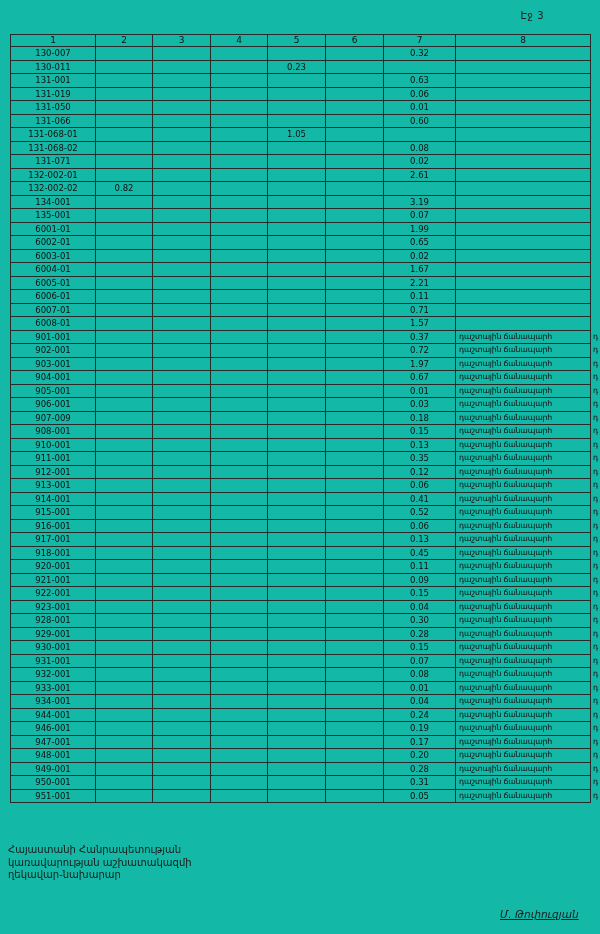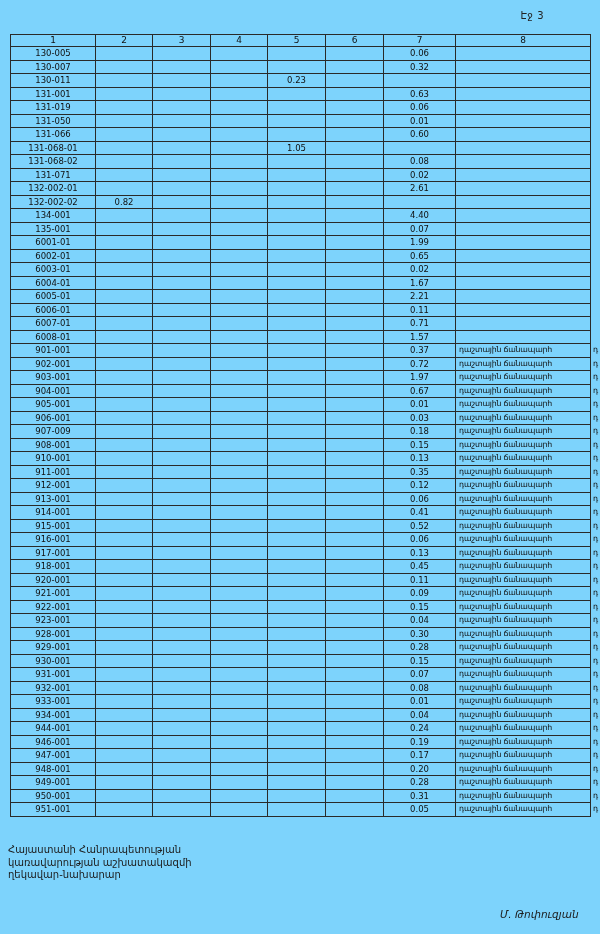--- a/index.html
+++ b/index.html
@@ -3,21 +3,21 @@
 <meta charset="utf-8">
 <style>
   html,body{margin:0;padding:0;}
   body{
     width:600px;height:934px;position:relative;
     background:#f7f7f4;
     font-family:"DejaVu Sans",sans-serif;
     color:#141414;
     overflow:hidden;
   }
-  .sheet{position:absolute;inset:0;background:#7dd3fc;}
+  .sheet{position:absolute;inset:0;background:#14b8a6;}
   .page-num{
     position:absolute;top:10px;right:56px;
     font-size:10px;letter-spacing:.5px;color:#222;
   }
   table{
     position:absolute;top:34px;left:10px;
     width:590px;border-collapse:collapse;table-layout:fixed;
   }
   th,td{
     border:1px solid #2a2a28;
@@ -33,21 +33,21 @@
     border:none;background:transparent;text-align:left;
     padding-left:2px;font-size:7.8px;overflow:hidden;
   }
   tr.total-row td{font-size:8.8px;}
   .footer{
     position:absolute;left:8px;top:844px;
     font-size:10px;line-height:12.5px;color:#1b1b1b;
   }
   .signature{
     position:absolute;left:500px;top:908px;
-    font-size:10.5px;font-style:italic;color:#1b1b1b;
+    font-size:10.5px;font-style:italic;color:#1b1b1b;text-decoration:underline;
   }
 </style>
 </head>
 <body>
 
 <div class="sheet">
 
   <div class="page-num">Էջ 3</div>
 
   <table>
@@ -70,31 +70,20 @@
           <th class="c4">4</th>
           <th class="c5">5</th>
           <th class="c6">6</th>
           <th class="c7">7</th>
           <th class="c8">8</th>
           <th class="edge"></th>
         </tr>
     </thead>
     <tbody>
         <tr>
-          <td class="c1">130-005</td>
-          <td class="c2"></td>
-          <td class="c3"></td>
-          <td class="c4"></td>
-          <td class="c5"></td>
-          <td class="c6"></td>
-          <td class="c7">0.06</td>
-          <td class="c8"></td>
-          <td class="edge"></td>
-        </tr>
-        <tr>
           <td class="c1">130-007</td>
           <td class="c2"></td>
           <td class="c3"></td>
           <td class="c4"></td>
           <td class="c5"></td>
           <td class="c6"></td>
           <td class="c7">0.32</td>
           <td class="c8"></td>
           <td class="edge"></td>
         </tr>
@@ -208,21 +197,21 @@
           <td class="c8"></td>
           <td class="edge"></td>
         </tr>
         <tr>
           <td class="c1">134-001</td>
           <td class="c2"></td>
           <td class="c3"></td>
           <td class="c4"></td>
           <td class="c5"></td>
           <td class="c6"></td>
-          <td class="c7">4.40</td>
+          <td class="c7">3.19</td>
           <td class="c8"></td>
           <td class="edge"></td>
         </tr>
         <tr>
           <td class="c1">135-001</td>
           <td class="c2"></td>
           <td class="c3"></td>
           <td class="c4"></td>
           <td class="c5"></td>
           <td class="c6"></td>

